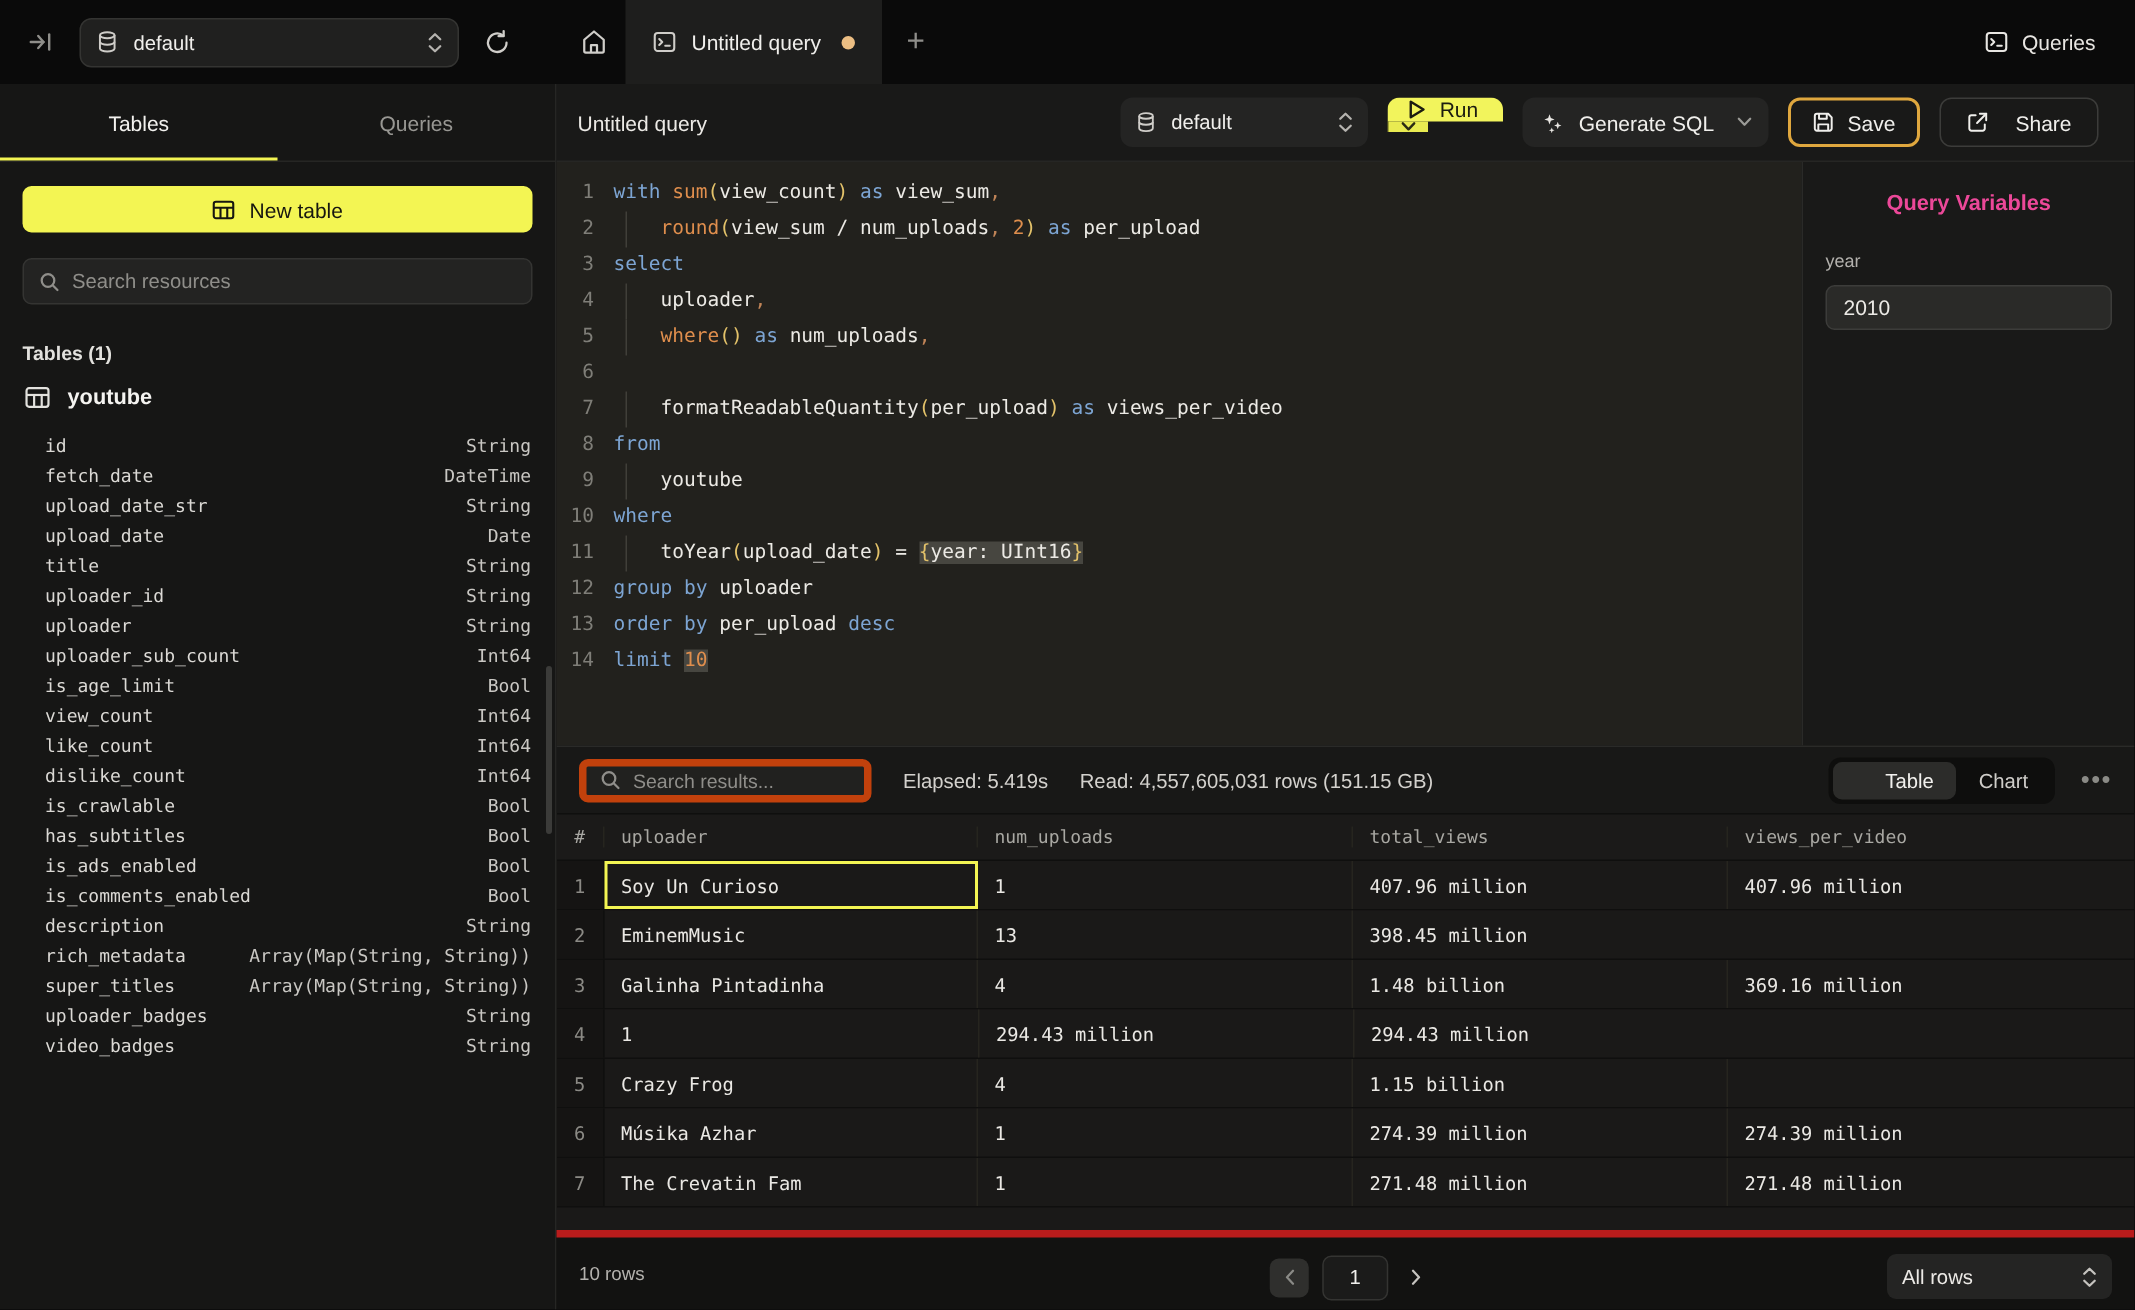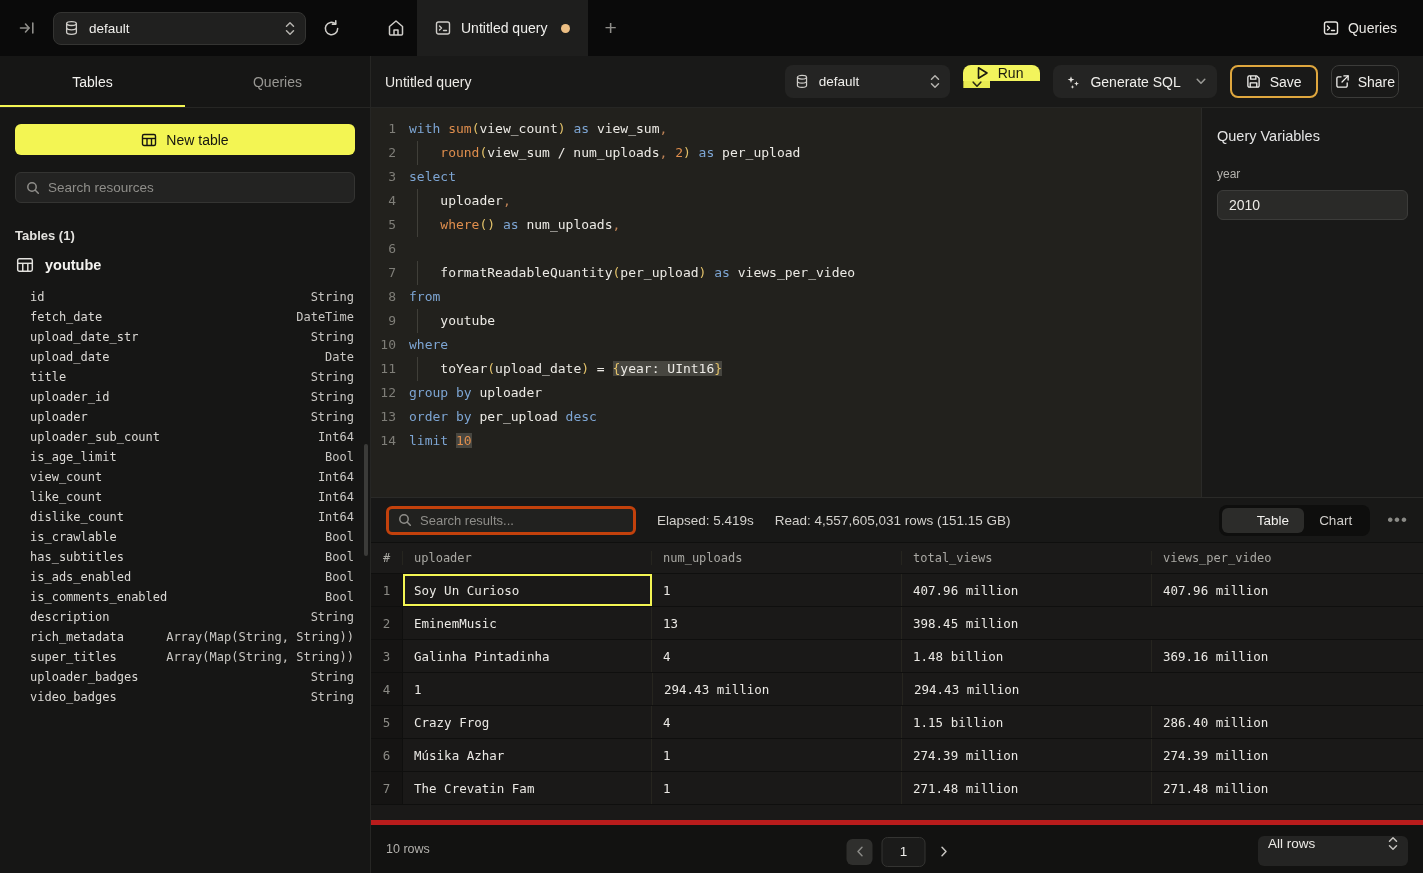--- a/index.html
+++ b/index.html
@@ -63,46 +63,46 @@
     gap:10px; padding:0 10px; cursor:pointer; }
   .db-select2 .lbl { font-size:13.5px; color:#f0efec; }
   .run-btn { height:33px; display:flex; border-radius:8px; overflow:hidden; cursor:pointer;flex-direction:column; }
   .run-main { background:#f2f45c; color:#1c1c10; display:flex; align-items:center; gap:9px; padding:0 17px 0 13px; font-size:14px; }
   .run-chev { width:27px; background:#e9eb51; border-left:1px solid rgba(40,40,10,0.35); display:flex; align-items:center; justify-content:center; color:#2a2a14; }
   .gen-btn { height:33px; background:#242423; border-radius:8px; display:flex; align-items:center; gap:9px; padding:0 11px 0 12px; cursor:pointer; }
   .gen-btn .lbl { font-size:14px; color:#f0efec; }
   .gen-btn .chev { color:#9a9a96; margin-left:6px; }
   .save-btn { height:33px; background:#191918; border:2px solid #dfa73e; border-radius:8px; display:flex; align-items:center; gap:9px; padding:0 14px; cursor:pointer; }
   .save-btn .lbl, .share-btn .lbl { font-size:14px; color:#f0efec; }
-  .share-btn { height:33px; background:#191918; border:1px solid #3c3c3a; border-radius:8px; display:flex; align-items:center; gap:8px; padding:0 3px; cursor:pointer; }
+  .share-btn { height:33px; background:#191918; border:1px solid #3c3c3a; border-radius:8px; display:flex; align-items:center; gap:18px; padding:0 17px; cursor:pointer; }
 
   .editor-row { height:389px; display:flex; flex-shrink:0; }
   .editor { flex:1; background:#22211d; padding-top:9px; overflow:hidden; cursor:text; }
   .code-line { display:flex; height:24px; line-height:24px; font-family:"DejaVu Sans Mono", monospace; font-size:13px; }
   .ln { width:32px; flex-shrink:0; text-align:right; color:#7f7e78; padding-right:7px; }
   .code-text { white-space:pre; position:relative; padding-left:6px; }
   .code-line.ind .code-text::before { content:""; position:absolute; left:14px; top:0; height:100%; border-left:1px solid #403f39; }
   .tk-kw { color:#7da5d3; }
   .tk-fn { color:#df8e4d; }
   .tk-pr { color:#e3c26a; }
   .tk-id { color:#eceae5; }
   .tk-pu { color:#c08457; }
   .tk-nu { color:#df8e4d; }
   .tk-hl { background:#474640; }
 
   .qvars { width:222px; border-left:1px solid #2a2a28; background:#191918; padding:20px 15px; flex-shrink:0; }
-  .qvars h3 { font-size:14.5px; font-weight:normal; color:#e5e5e5; }
+  .qvars h3 { font-size:14.5px; font-weight:bold; color:#ec4899;text-align:center; }
   .qvar-label { margin-top:23px; font-size:12px; color:#b3b1ad; }
   .qvar-input { margin-top:9px; width:100%; height:30px; background:#2a2a28; border:1px solid #3c3c3a; border-radius:6px;
     color:#eceae6; font-size:14px; padding:0 11px; font-family:inherit; outline:none; }
 
   
   .results { flex:1; display:flex; flex-direction:column; background:#181817; border-top:1px solid #2a2a28; min-height:0; }
   .results-toolbar { height:44px; display:flex; align-items:center; padding:0 15px; gap:21px; flex-shrink:0; }
-  .rsearch { width:250px; height:29px; background:#21211f; border:3px solid #c2410c; border-radius:6px;
+  .rsearch { width:195px; height:29px; background:#21211f; border:5px solid #c2410c; border-radius:6px;
     display:flex; align-items:center; gap:8px; padding:0 9px; color:#8f8e8a; flex-shrink:0; }
   .rsearch input { flex:1; min-width:0; background:transparent; border:none; outline:none; color:#d8d6d2; font-size:13px; font-family:inherit; }
   .rsearch input::placeholder { color:#8f8e8a; }
   .stat { font-size:13.5px; color:#d3d1cd; white-space:nowrap; }
   .rt-right { margin-left:auto; display:flex; align-items:center; gap:17px; }
   .view-toggle { background:#0e0e0d; border-radius:8px; padding:3px; display:flex; }
   .view-seg { padding:5px 15px; font-size:13.5px; color:#cfcdc9; border-radius:6px; cursor:pointer; }
   .view-seg.active { background:#2c2c2a; color:#f2f1ee;padding-left:35px; }
   .dots-btn { color:#8a8a86; font-size:17px; letter-spacing:1px; cursor:pointer; }
 
@@ -119,21 +119,21 @@
 
   .rfooter { height:53px; background:#121211; border-top:5px solid #b91c1c; display:flex; align-items:center;
     padding:0 15px; position:relative; flex-shrink:0; }
   .rowcount { font-size:12.5px; color:#b3b1ad; }
   .pager { position:absolute; left:50%; top:0; height:53px; transform:translateX(-50%); display:flex; align-items:center; gap:9px; }
   .pg-prev { width:26px; height:26px; background:#2f2f2d; border-radius:6px; display:flex; align-items:center; justify-content:center; color:#8a8a86; cursor:pointer; }
   .pg-input { width:44px; height:30px; background:#1b1b1a; border:1px solid #343432; border-radius:6px; text-align:center;
     color:#f0efec; font-size:13.5px; font-family:inherit; outline:none; }
   .pg-next { color:#c5c3bf; margin-left:6px; cursor:pointer; font-size:15px; }
   .allrows { position:absolute; right:15px; top:11px; width:150px; height:30px; background:#242423; border-radius:6px;
-    display:flex; padding:0 10px; cursor:pointer; }
+    display:flex; align-items:center; padding:0 10px; cursor:pointer; }
   .allrows .lbl { font-size:13.5px; color:#eceae6; }
 </style>
 </head>
 <body>
 
 <div class="topbar">
   <div class="collapse-btn">
     <svg width="18" height="18" viewBox="0 0 18 18" fill="none" stroke="currentColor" stroke-width="1.6" stroke-linecap="round" stroke-linejoin="round">
       <path d="M2.5 9h8.5"></path>
         <path d="M7.5 5l3.5 4-3.5 4"></path>
@@ -517,21 +517,20 @@
               <div class="rc c0">4</div>
               <div class="rc c2">1</div>
               <div class="rc c3">294.43 million</div>
               <div class="rc c4">294.43 million</div>
             </div>
             <div class="rrow">
               <div class="rc c0">5</div>
               <div class="rc c1">Crazy Frog</div>
               <div class="rc c2">4</div>
               <div class="rc c3">1.15 billion</div>
-              <div class="rc c4">286.40 million</div>
             </div>
             <div class="rrow">
               <div class="rc c0">6</div>
               <div class="rc c1">Músika Azhar</div>
               <div class="rc c2">1</div>
               <div class="rc c3">274.39 million</div>
               <div class="rc c4">274.39 million</div>
             </div>
             <div class="rrow">
               <div class="rc c0">7</div>

